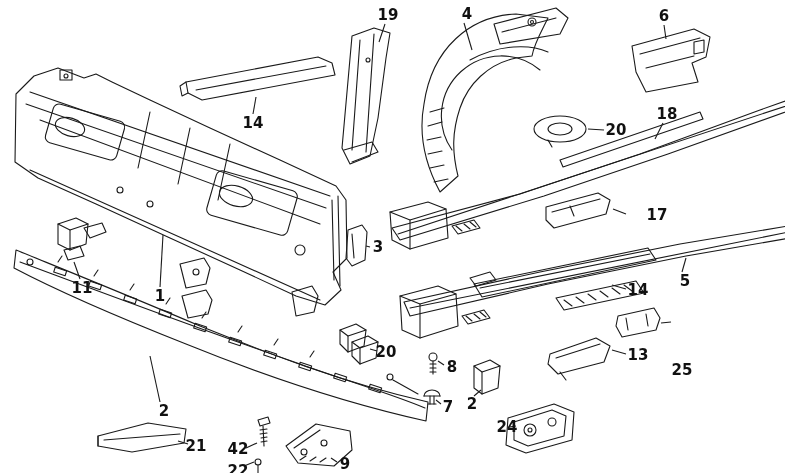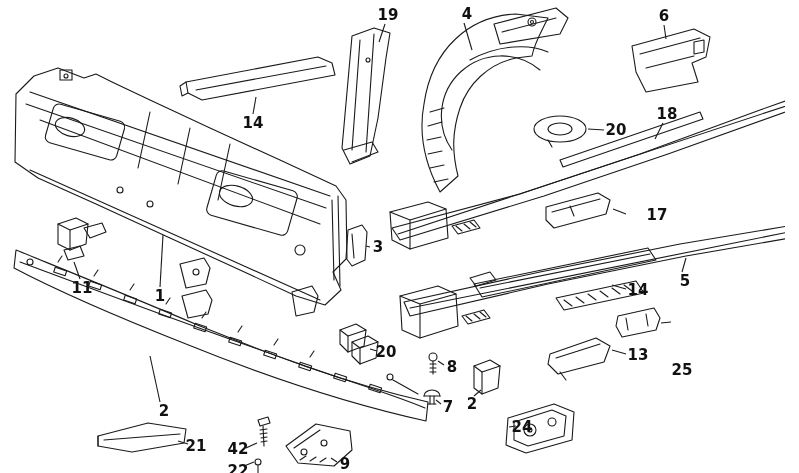--- a/index.html
+++ b/index.html
@@ -270,20 +270,20 @@
       <span class="callout" style="left: 82px; top: 288px;">11</span>
       <span class="callout" style="left: 160px; top: 296px;">1</span>
       <span class="callout" style="left: 638px; top: 290px;">14</span>
       <span class="callout" style="left: 682px; top: 322px; margin-top: 48px;">25</span>
       <span class="callout" style="left: 386px; top: 352px;">20</span>
       <span class="callout" style="left: 638px; top: 355px;">13</span>
       <span class="callout" style="left: 164px; top: 411px;">2</span>
       <span class="callout" style="left: 452px; top: 367px;">8</span>
       <span class="callout" style="left: 448px; top: 407px;">7</span>
       <span class="callout" style="left: 472px; top: 404px;">2</span>
-      <span class="callout" style="left: 522px; top: 427px;">24</span>
+      <span class="callout" style="left: 507px; top: 427px;">24</span>
       <span class="callout" style="left: 196px; top: 446px; text-align: right;">21</span>
       <span class="callout" style="left: 238px; top: 449px;">42</span>
       <span class="callout" style="left: 345px; top: 464px;">9</span>
       <span class="callout" style="left: 238px; top: 471px;">22</span>
     </div>
 
 </div>
 
 </body></html>

